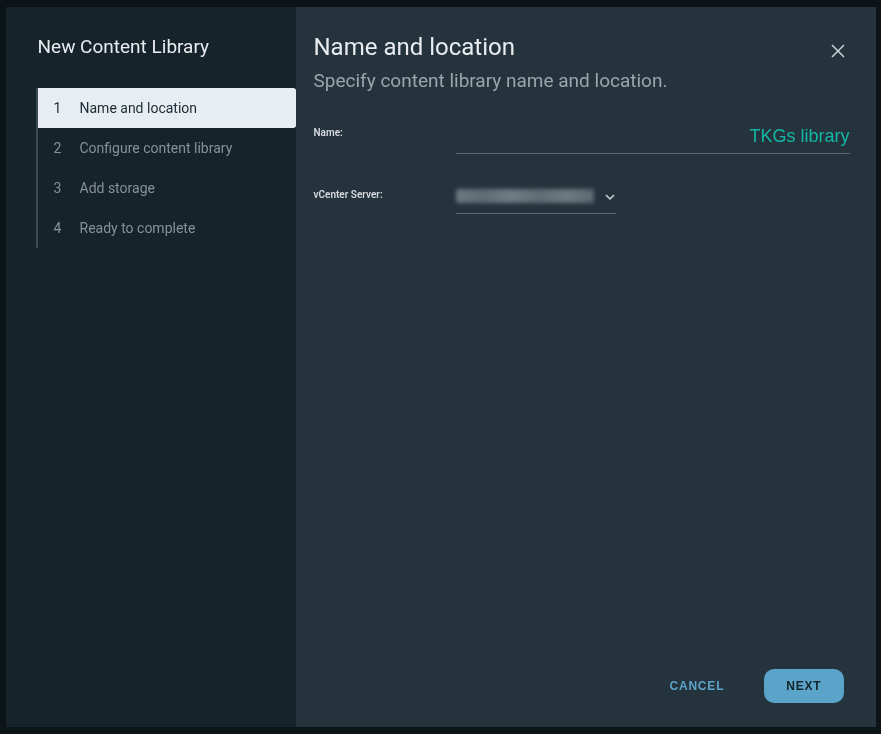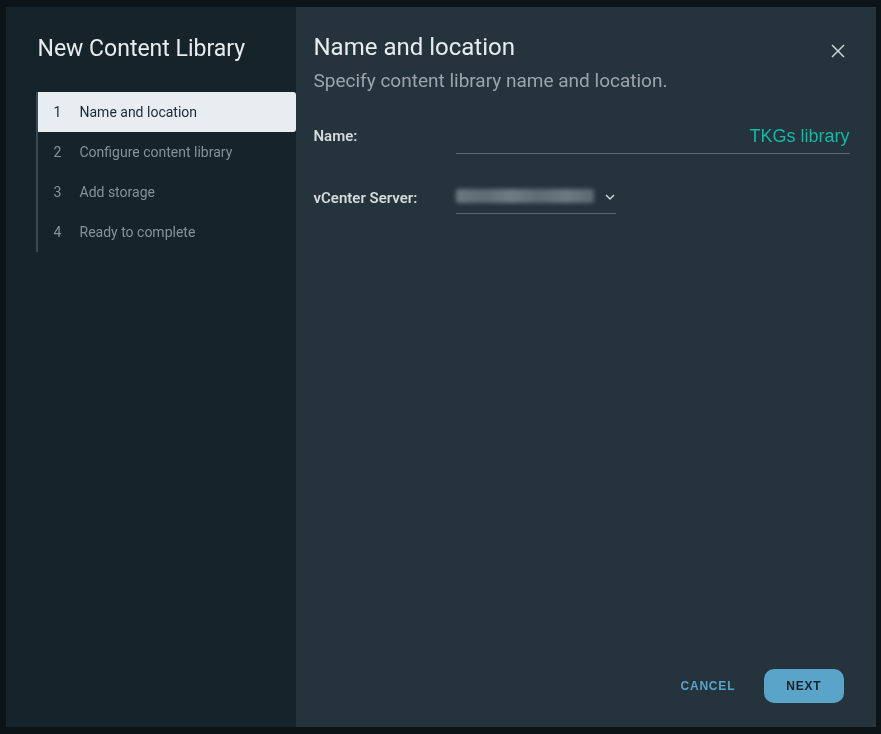--- a/index.html
+++ b/index.html
@@ -25,21 +25,21 @@
     }
 
     .sidebar {
       width: 290px;
       background: #17232b;
       padding: 28px 0 0 30px;
     }
 
     .sidebar-title {
       color: #e8ecef;
-      font-size: 23px;
+      font-size: 19px;
       font-weight: 400;
       margin-bottom: 30px;
       padding-left: 2px;
     }
 
     .steps {
       border-left: 2px solid #3a4b56;
       padding-left: 0;
     }
 
@@ -110,21 +110,21 @@
 
     .form-row {
       display: flex;
       align-items: flex-start;
       margin-bottom: 32px;
     }
 
     .form-label {
       width: 142px;
       color: #d5dadd;
-      font-size: 15px;
+      font-size: 10px;
       font-weight: 600;
       padding-top: 3px;
     }
 
     .form-field {
       flex: 1;
     }
 
     .text-input {
       width: 100%;
@@ -182,21 +182,21 @@
 
     .dropdown-caret svg {
       width: 12px;
       height: 12px;
     }
 
     .footer {
       margin-top: auto;
       display: flex;
       justify-content: flex-end;
-      gap: 25px;
+      gap: 36px;
       align-items: center;
       padding-bottom: 6px;
       padding-right: 6px;
     }
 
     .btn-cancel {
       background: none;
       border: none;
       color: #5aa3c9;
       font-size: 12px;

